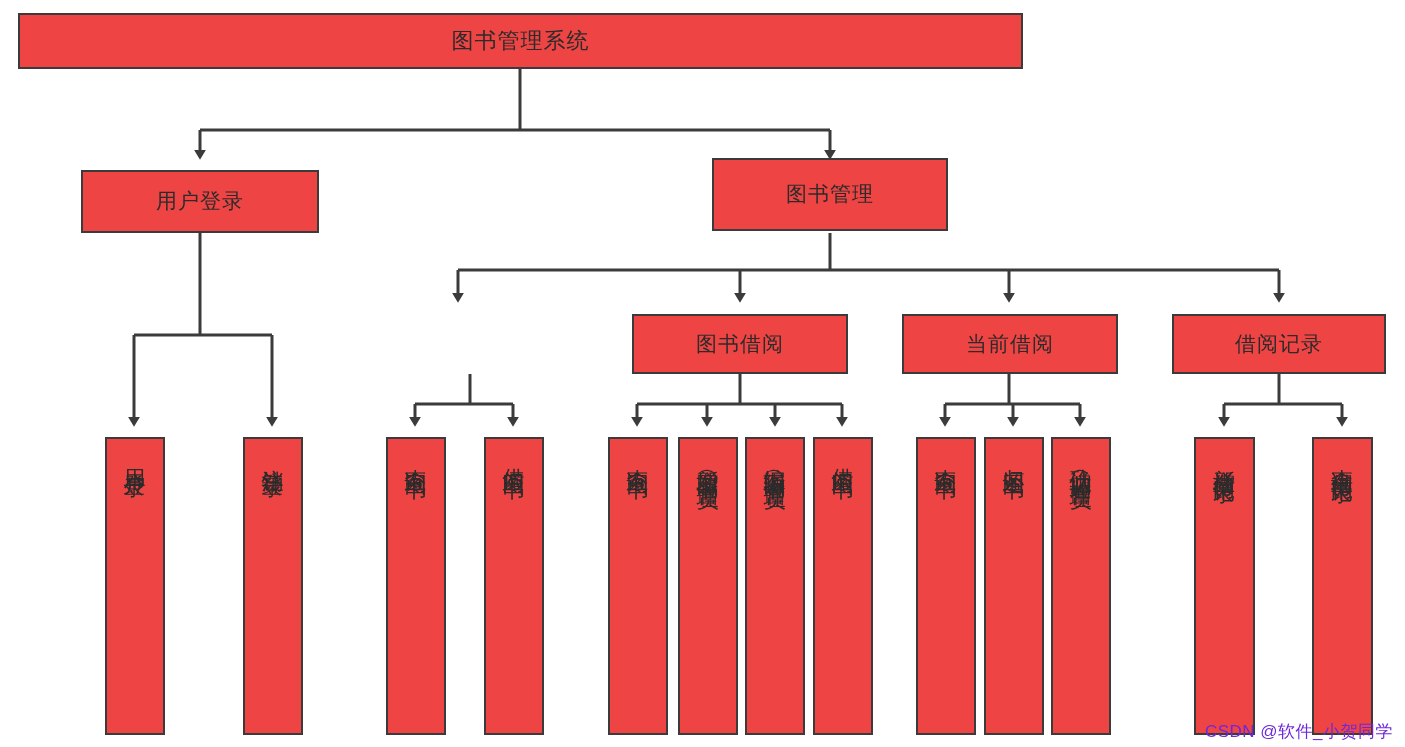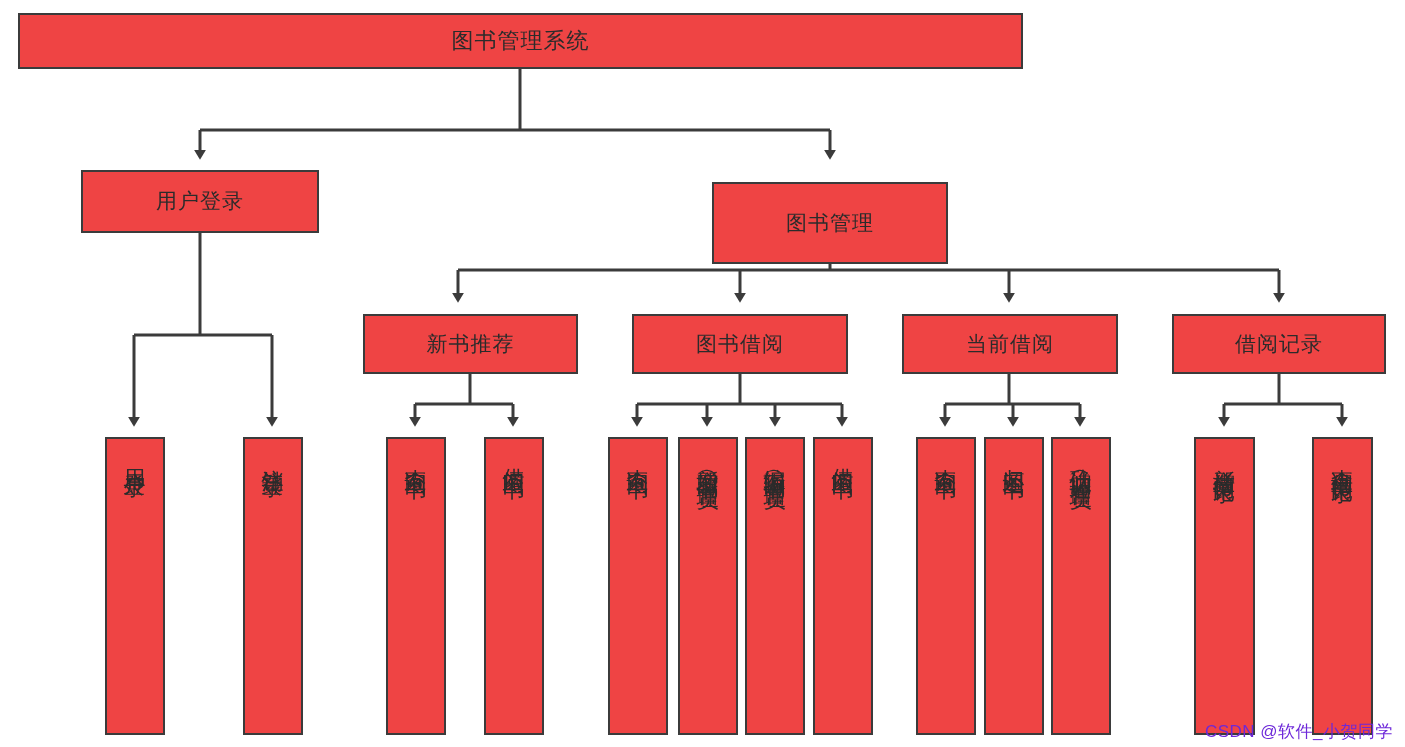--- a/index.html
+++ b/index.html
@@ -123,27 +123,24 @@
     </g>
   </svg>
 
   <div class="node" id="node-root" style="left:18px;top:13px;width:1005px;height:56px;">
     <span class="lbl">图书管理系统</span>
   </div>
 
   <div class="node" style="left:81px;top:170px;width:238px;height:63px;">
     <span class="lbl">用户登录</span>
   </div>
-  <div class="node" style="left:712px;top:182px;width:236px;height:82px;">
+  <div class="node" style="left:712px;top:158px;width:236px;height:73px;">
     <span class="lbl">图书管理</span>
   </div>
 
-  <div class="node" style="left:363px;top:314px;width:215px;height:60px;">
-    <span class="lbl">新书推荐</span>
-  </div>
   <div class="node" style="left:902px;top:314px;width:216px;height:60px;">
     <span class="lbl">当前借阅</span>
   </div>
   <div class="node" style="left:632px;top:314px;width:216px;height:60px;">
     <span class="lbl">图书借阅</span>
   </div>
   <div class="node" style="left:1172px;top:314px;width:214px;height:60px;">
     <span class="lbl">借阅记录</span>
   </div>
 

